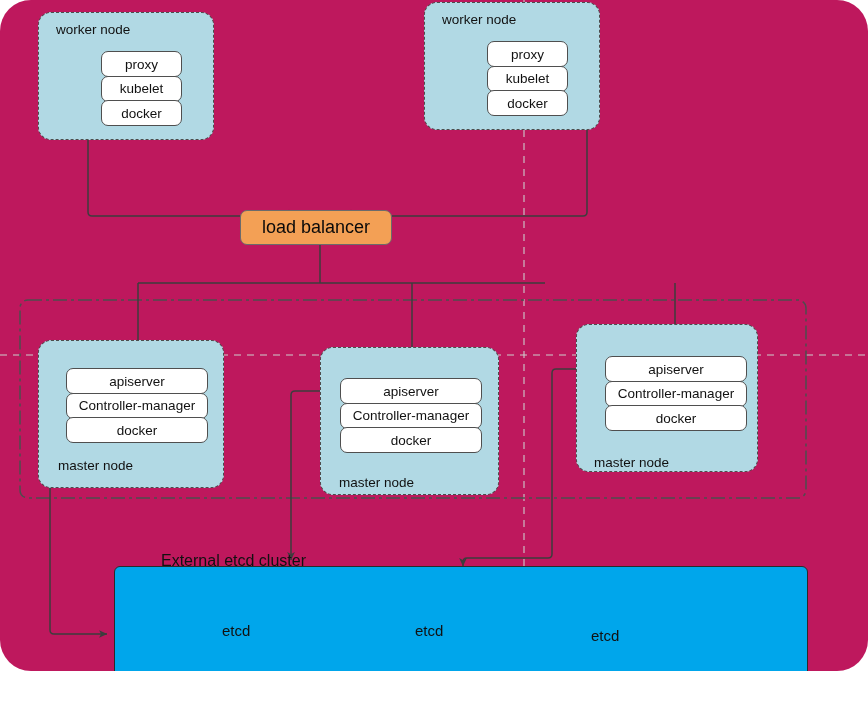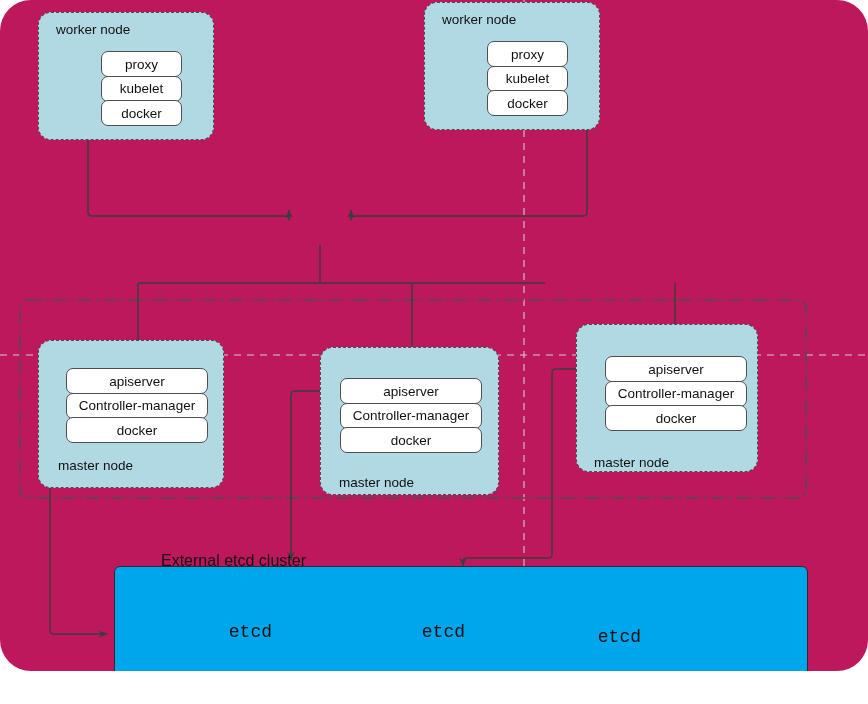--- a/index.html
+++ b/index.html
@@ -81,26 +81,25 @@
   }
   .etcd-label {
     position: absolute;
     font-size: 16px;
     color: #111111;
     white-space: nowrap;
     z-index: 5;
   }
   .cyl-text {
     position: absolute;
-    font-size: 18px;
-    color: #111111;
-    text-align: right;
+    font-size: 15px;
+    color: #111111;
+    text-align: left;
     white-space: nowrap;
     z-index: 5;
-    font-family: Liberation Mono, monospace;
   }
   .watermark {
     position: absolute;
     z-index: 6;
     font-size: 16px;
     color: #bdbdbd;
     white-space: nowrap;
     letter-spacing: 1px;
     opacity: 0.55;
   }
@@ -187,20 +186,21 @@
   </div>
 
   <div class="node-box" style="left:424px; top:2px; width:176px; height:128px;"></div>
   <div class="node-label" style="left:442px; top:12px;">worker node</div>
   <div class="svc-stack" style="left:487px; top:41px; width:81px;">
     <div class="svc" style="height:26px;">proxy</div>
     <div class="svc" style="height:26px;">kubelet</div>
     <div class="svc" style="height:26px;">docker</div>
   </div>
 
+  <div class="lb-box" style="left:240px; top:210px; width:152px; height:35px;">load balancer</div>
 
   <div class="node-box" style="left:38px; top:340px; width:186px; height:148px;"></div>
   <div class="svc-stack" style="left:66px; top:368px; width:142px;">
     <div class="svc" style="height:26px;">apiserver</div>
     <div class="svc" style="height:26px;">Controller-manager</div>
     <div class="svc" style="height:26px;">docker</div>
   </div>
   <div class="node-label" style="left:58px; top:458px;">master node</div>
 
   <div class="node-box" style="left:320px; top:347px; width:179px; height:148px;"></div>

